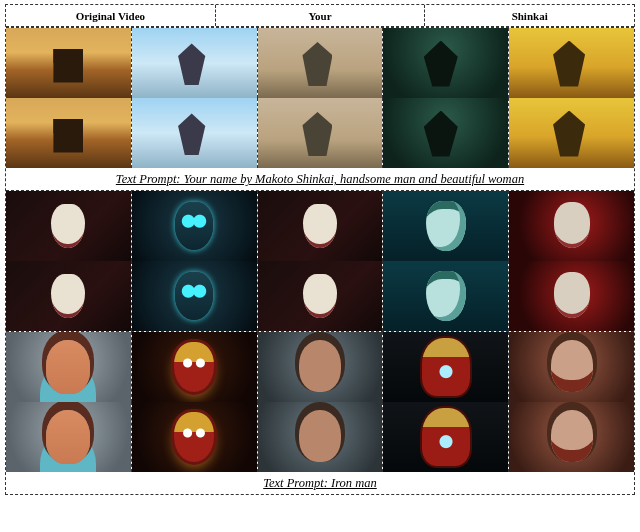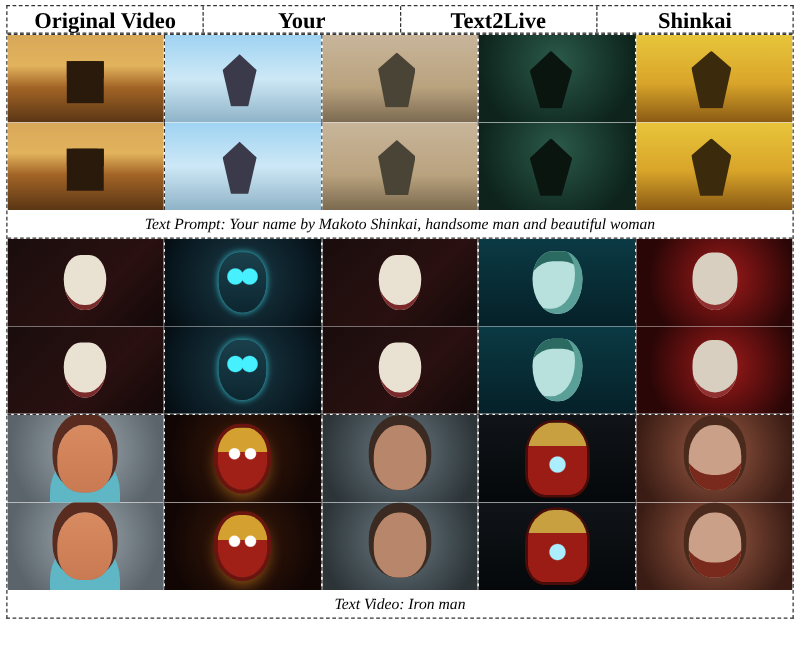--- a/index.html
+++ b/index.html
@@ -16,21 +16,21 @@
     border: 1.5px dashed #333;
     position: relative;
   }
   .header-row {
     display: flex;
     height: 22px;
     border-bottom: 1.5px dashed #333;
   }
   .header-cell {
     flex: 1;
-    font-size: 18px;
+    font-size: 11px;
     font-weight: bold;
     text-align: center;
     line-height: 22px;
     border-right: 1.5px dashed #333;
   }
   .header-cell:last-child { border-right: none; }
   .block {
     border-top: 1.5px dashed #333;
   }
   .block:first-of-type { border-top: none; }
@@ -49,20 +49,21 @@
     width: 100%;
     height: 100%;
     position: relative;
   }
   .caption-row {
     height: 22px;
     text-align: center;
     font-style: italic;
     font-size: 12.5px;
     line-height: 22px;
+    text-decoration: underline;
   }
 
   
 
   
   .t-sunset {
     background: linear-gradient(to bottom,#d8a85a 0%,#e2b35c 35%,#a26426 60%,#5a3614 100%);
   }
   .t-sunset::after{
     content:"";position:absolute;left:50%;top:18%;width:30px;height:42px;
@@ -200,21 +201,20 @@
   }
 </style>
 </head>
 <body>
 
 <div class="figure">
 
   <div class="header-row">
     <div class="header-cell">Original Video</div>
     <div class="header-cell">Your</div>
-    <div class="header-cell">Text2Live</div>
     <div class="header-cell">Shinkai</div>
   </div>
 
   <div class="block">
     <div class="frame-row">
       <div class="frame-cell">
           <div class="thumb t-sunset"></div>
         </div>
       <div class="frame-cell">
           <div class="thumb t-anime"></div>
@@ -314,16 +314,16 @@
       <div class="frame-cell">
           <div class="thumb i-face"></div>
         </div>
       <div class="frame-cell">
           <div class="thumb i-suit"></div>
         </div>
       <div class="frame-cell">
           <div class="thumb i-tint"></div>
         </div>
     </div>
-    <div class="caption-row">Text Video: Iron man</div>
+    <div class="caption-row">Text Prompt: Iron man</div>
   </div>
 
 </div>
 
 </body></html>

